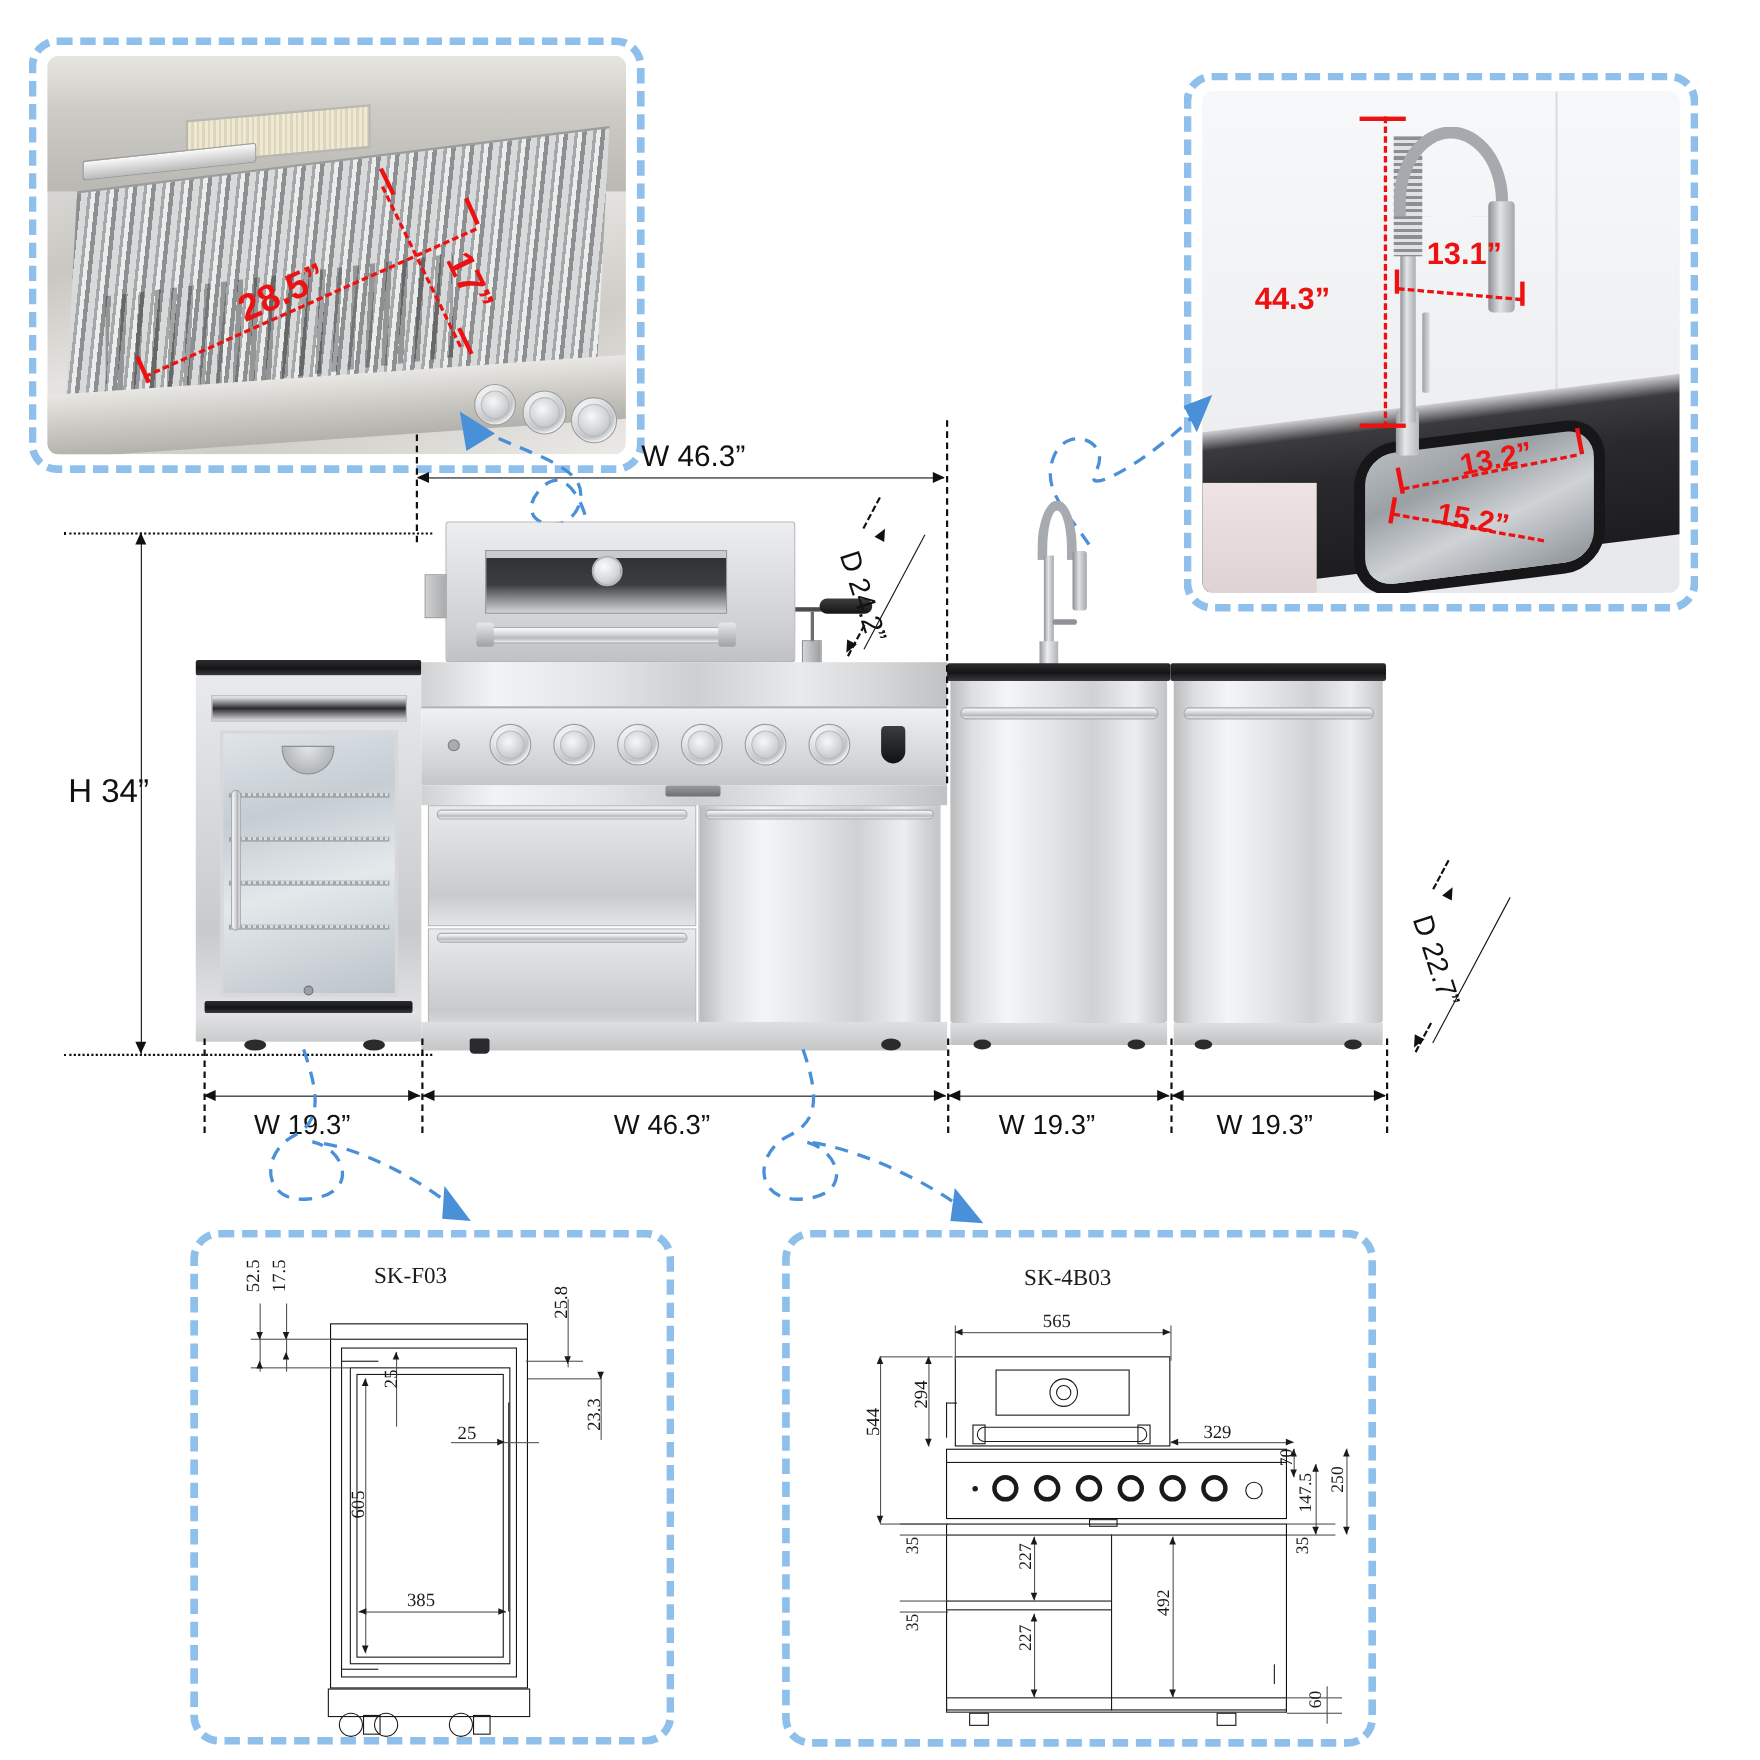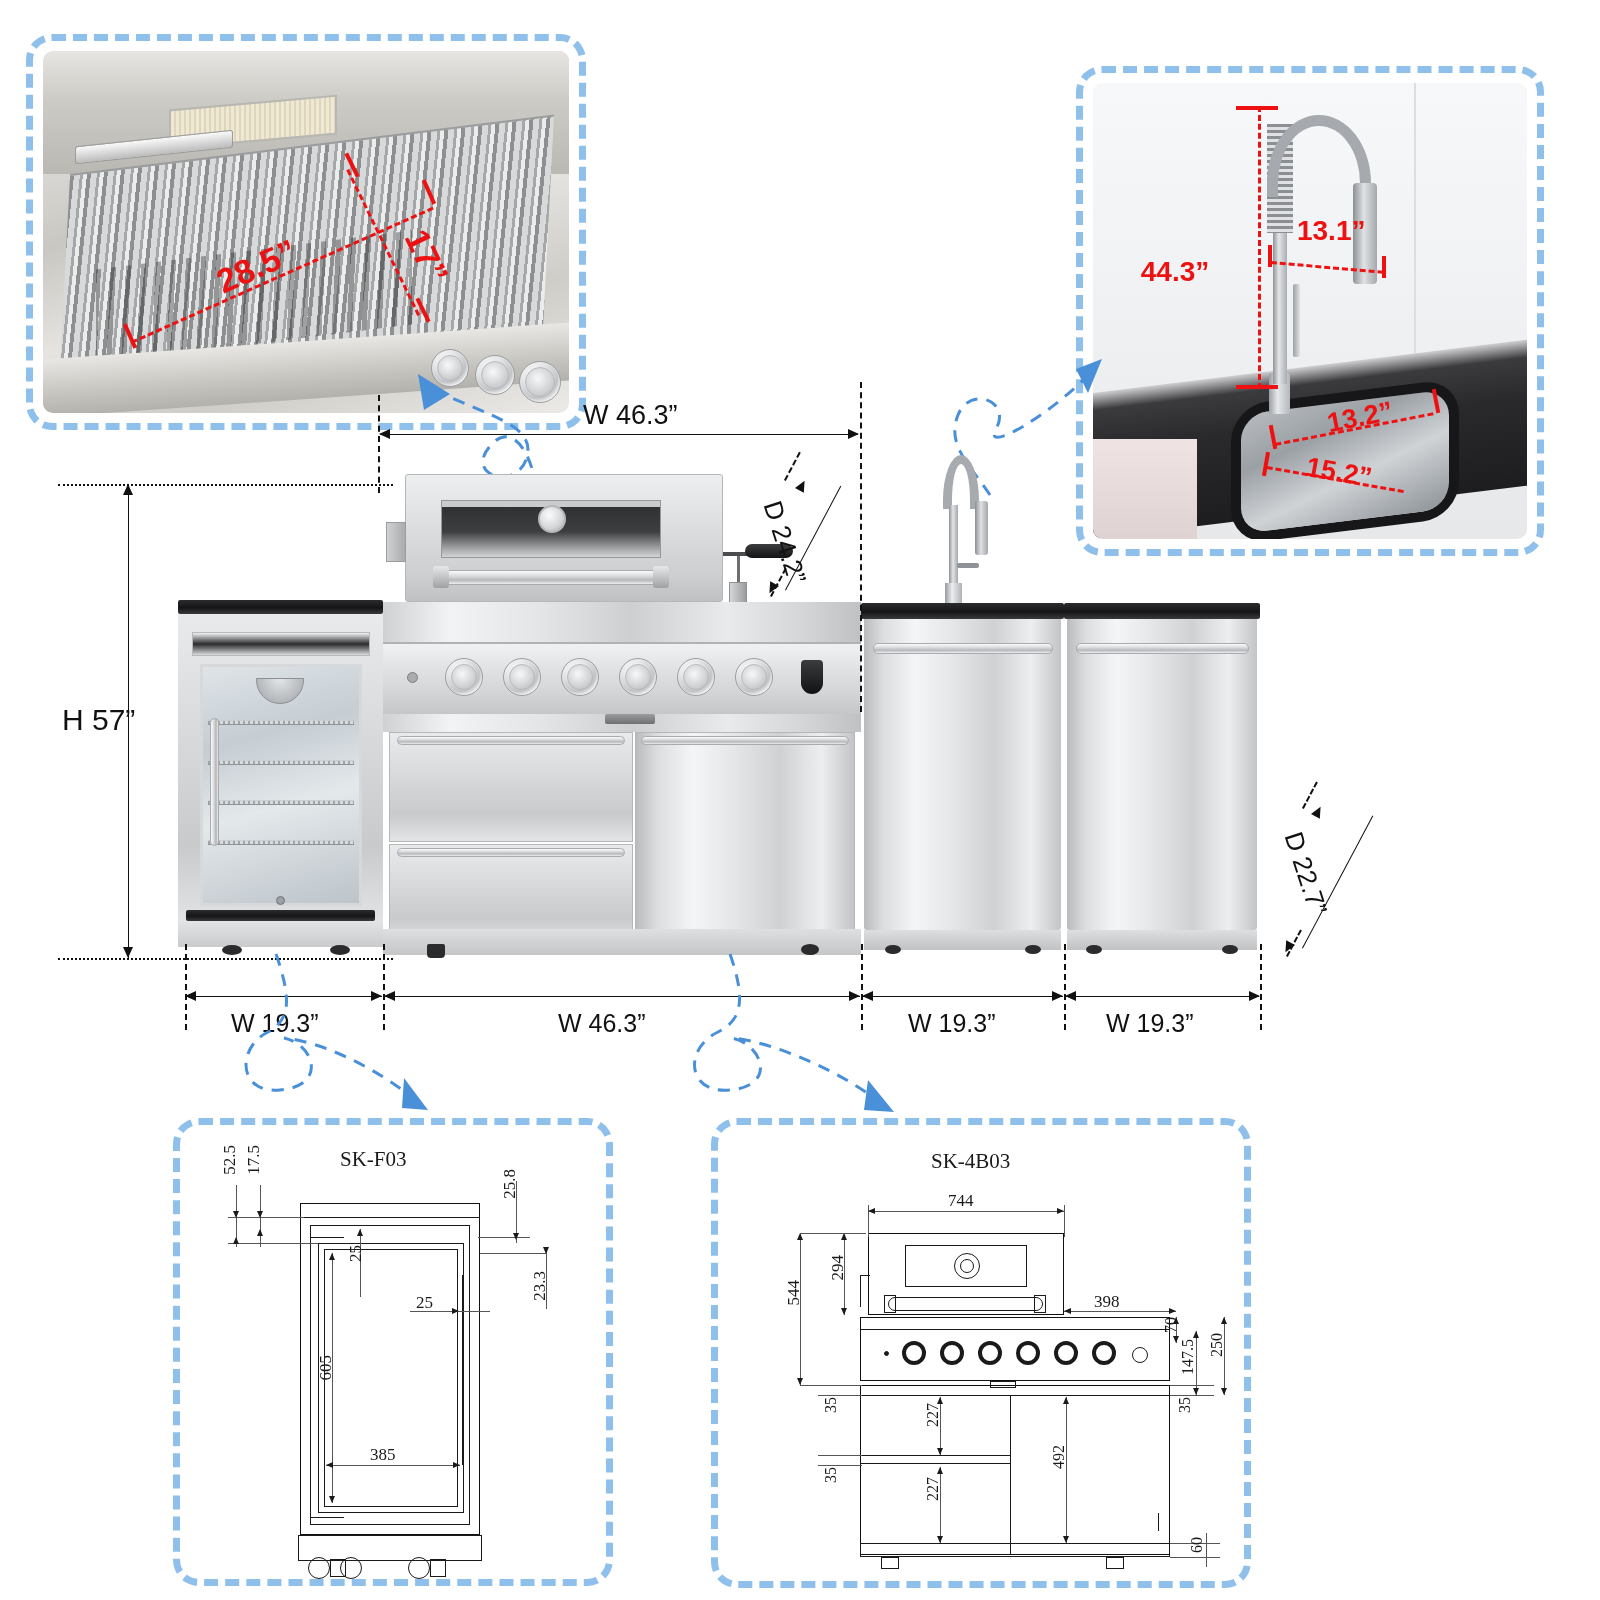--- a/index.html
+++ b/index.html
@@ -327,21 +327,21 @@
     <div style="position:absolute;left:3px;top:327px;width:190px;height:20px;background:linear-gradient(180deg,#dcdee0,#c0c2c4);"></div>
     <div class="foot" style="left:22px;top:342px;width:16px;height:9px;border-radius:50%;"></div>
     <div class="foot" style="left:158px;top:342px;width:16px;height:9px;border-radius:50%;"></div>
   </div>
 
   <div class="dotth" style="left:58px;top:484px;width:335px;"></div>
   <div class="dotth" style="left:58px;top:958px;width:335px;"></div>
   <div class="solidv" style="left:128px;top:484px;height:474px;"></div>
   <div class="arrowU" style="left:123px;top:484px;"></div>
   <div class="arrowD" style="left:123px;top:947px;"></div>
-  <div class="dimtext" style="left:62px;top:703px;font-size:30px;">H 57”</div>
+  <div class="dimtext" style="left:62px;top:703px;font-size:30px;">H 34”</div>
 
   <div class="dashv" style="left:378px;top:395px;height:98px;"></div>
   <div class="dashv" style="left:860px;top:382px;height:330px;"></div>
   <div class="solidh" style="left:380px;top:434px;width:478px;"></div>
   <div class="arrowL" style="left:379px;top:429px;"></div>
   <div class="arrowR" style="left:848px;top:429px;"></div>
   <div class="dimtext" style="left:583px;top:400px;font-size:27px;">W 46.3”</div>
 
   <div class="dashh" style="left:784px;top:480px;width:32px;transform:rotate(-62deg);transform-origin:0 0;"></div>
   <div class="dashh" style="left:770px;top:596px;width:32px;transform:rotate(-62deg);transform-origin:0 0;"></div>
@@ -492,38 +492,38 @@
     <div class="cadline-v" style="left:440px;top:388px;height:18px;"></div>
     <div class="cadbox" style="left:142px;top:418px;width:310px;height:14px;"></div>
     <div class="cadbox" style="left:163px;top:432px;width:18px;height:12px;"></div>
     <div class="cadbox" style="left:388px;top:432px;width:18px;height:12px;"></div>
 
     <div class="cadthin-v" style="left:150px;top:80px;height:32px;"></div>
     <div class="cadthin-v" style="left:346px;top:80px;height:32px;"></div>
     <div class="cadthin-h" style="left:150px;top:86px;width:196px;"></div>
     <div class="caret-l" style="left:150px;top:83px;"></div>
     <div class="caret-r" style="left:339px;top:83px;"></div>
-    <div class="cadtext" style="left:230px;top:66px;font-size:17px;">744</div>
+    <div class="cadtext" style="left:230px;top:66px;font-size:17px;">565</div>
 
     <div class="cadthin-v" style="left:126px;top:108px;height:82px;"></div>
     <div class="caret-u" style="left:123px;top:108px;"></div>
     <div class="caret-d" style="left:123px;top:183px;"></div>
     <div class="cadtext vtext" style="left:110px;top:130px;font-size:17px;">294</div>
 
     <div class="cadthin-v" style="left:82px;top:108px;height:152px;"></div>
     <div class="caret-u" style="left:79px;top:108px;"></div>
     <div class="caret-d" style="left:79px;top:253px;"></div>
     <div class="cadthin-h" style="left:82px;top:108px;width:66px;"></div>
     <div class="cadthin-h" style="left:82px;top:260px;width:62px;"></div>
     <div class="cadtext vtext" style="left:66px;top:155px;font-size:17px;">544</div>
 
     <div class="cadthin-h" style="left:346px;top:186px;width:112px;"></div>
     <div class="caret-l" style="left:346px;top:183px;"></div>
     <div class="caret-r" style="left:451px;top:183px;"></div>
-    <div class="cadtext" style="left:376px;top:167px;font-size:17px;">398</div>
+    <div class="cadtext" style="left:376px;top:167px;font-size:17px;">329</div>
 
     <div class="cadthin-v" style="left:458px;top:192px;height:26px;"></div>
     <div class="caret-u" style="left:455px;top:192px;"></div>
     <div class="caret-d" style="left:455px;top:211px;"></div>
     <div class="cadtext vtext" style="left:444px;top:192px;font-size:16px;">70</div>
 
     <div class="cadthin-v" style="left:478px;top:206px;height:64px;"></div>
     <div class="caret-u" style="left:475px;top:206px;"></div>
     <div class="caret-d" style="left:475px;top:263px;"></div>
     <div class="cadtext vtext" style="left:461px;top:214px;font-size:16px;">147.5</div>

